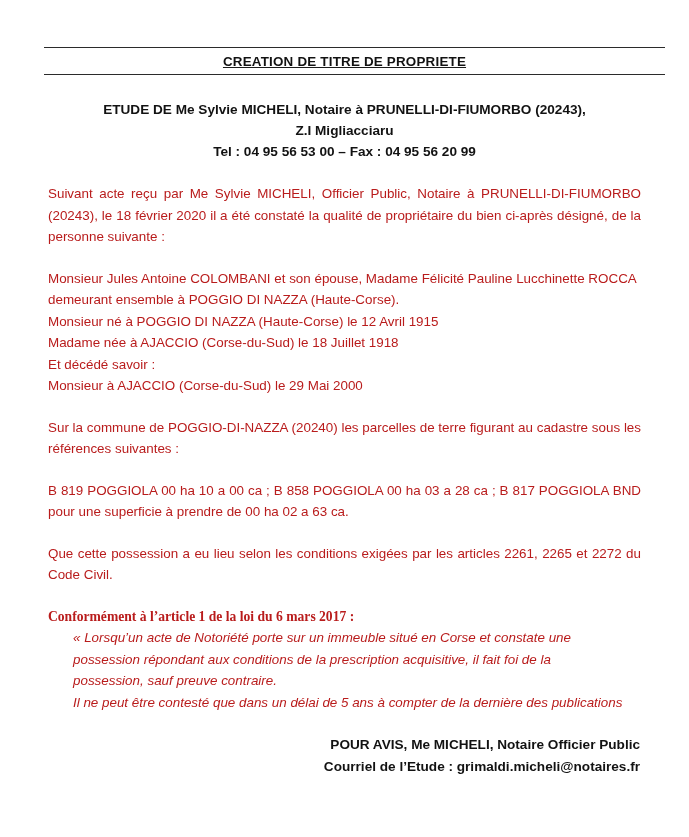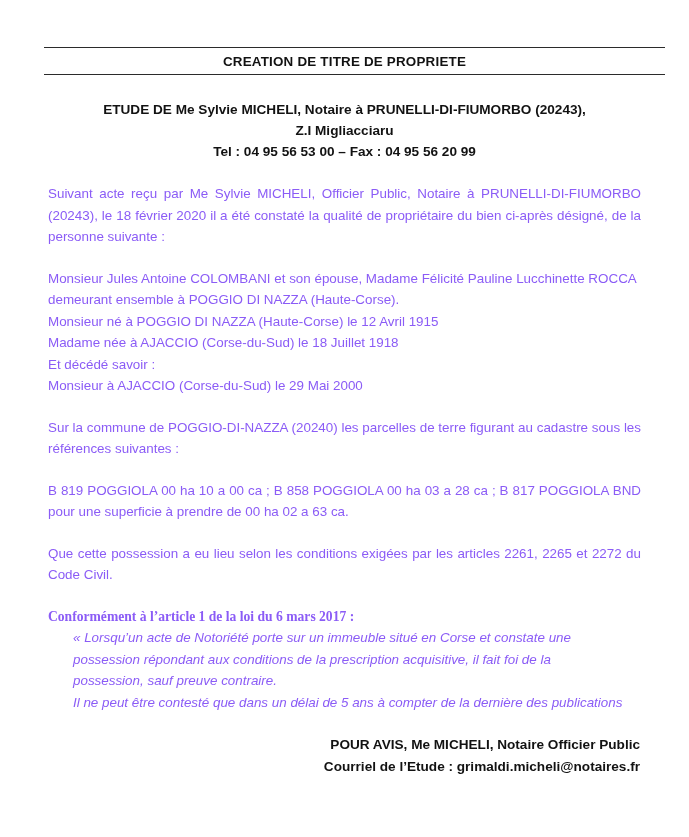--- a/index.html
+++ b/index.html
@@ -19,20 +19,21 @@
     width: 689px;
     height: 837px;
     box-sizing: border-box;
     padding: 0 24px;
   }
 
   
   .title-block {
     margin: 0 20px;
     padding-top: 47px;
+    text-decoration: underline;
   }
   .rule {
     height: 0;
     border-top: 1.6px solid #2b2b2b;
     width: 621px;
     margin-left: 0;
   }
   .doc-title {
     text-align: center;
     font-size: 13.4px;
@@ -51,21 +52,21 @@
     margin-top: 24px;
     color: #121212;
   }
   .header-block .hline { display: block; }
 
   
   .body-wrap {
     margin: 0 24px 0 24px;
     font-size: 13.4px;
     line-height: 21.5px;
-    color: #8b5cf6;
+    color: #b91c1c;
   }
   p {
     margin: 0;
   }
   .just {
     text-align: justify;
     text-justify: inter-word;
   }
   .gap-lg { height: 21px; }
   .gap-md { height: 20px; }

